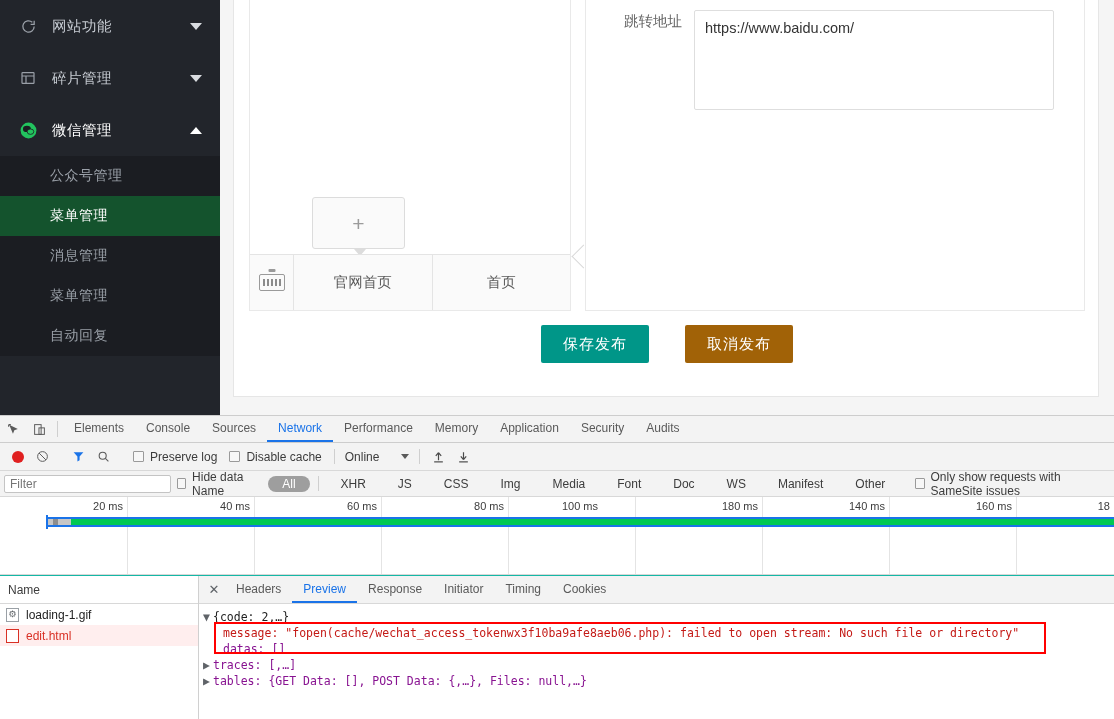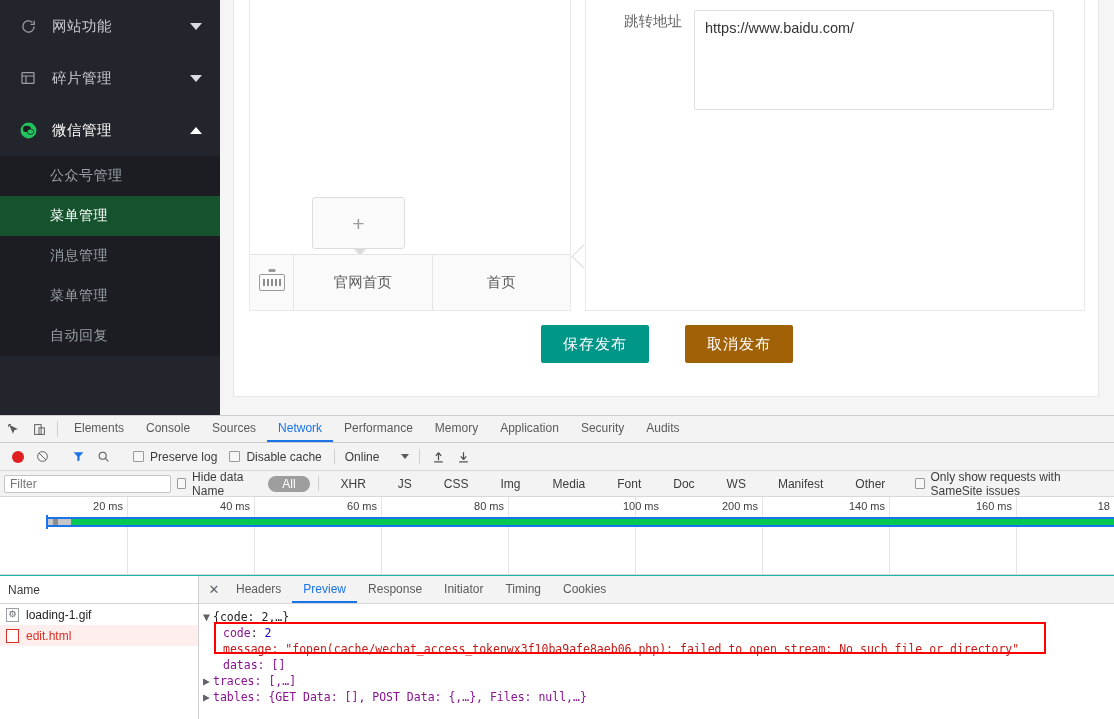--- a/index.html
+++ b/index.html
@@ -491,22 +491,22 @@
     <div class="ruler-div" style="left:381px"></div>
     <div class="ruler-div" style="left:508px"></div>
     <div class="ruler-div" style="left:635px"></div>
     <div class="ruler-div" style="left:762px"></div>
     <div class="ruler-div" style="left:889px"></div>
     <div class="ruler-div" style="left:1016px"></div>
     <div class="ruler-lbl" style="left:127px">20 ms</div>
     <div class="ruler-lbl" style="left:254px">40 ms</div>
     <div class="ruler-lbl" style="left:381px">60 ms</div>
     <div class="ruler-lbl" style="left:508px">80 ms</div>
-    <div class="ruler-lbl" style="left:663px">100 ms</div>
-    <div class="ruler-lbl" style="left:762px">200 ms</div>
+    <div class="ruler-lbl" style="left:602px">100 ms</div>
+    <div class="ruler-lbl" style="left:762px">180 ms</div>
     <div class="ruler-lbl" style="left:889px">140 ms</div>
     <div class="ruler-lbl" style="left:1016px">160 ms</div>
     <div class="ruler-lbl" style="left:1114px">18</div>
     <div id="ov-leftcap"></div>
     <div id="ov-band">
       <span class="grey-seg"></span>
         <span class="grey-seg2"></span>
     </div>
   </div>
 
@@ -532,21 +532,20 @@
         <div class="d-tab">Headers</div>
         <div class="d-tab active">Preview</div>
         <div class="d-tab">Response</div>
         <div class="d-tab">Initiator</div>
         <div class="d-tab">Timing</div>
         <div class="d-tab">Cookies</div>
       </div>
 
       <div id="json-view">
         <div class="jline"><span class="arw">▼</span><span>{code: 2,…}</span></div>
-        <div class="jline" style="padding-left:20px"><span class="jkey">code</span><span class="jpun">: </span><span class="jnum">2</span></div>
         <div class="jline" style="padding-left:20px"><span class="jstr">message: "fopen(cache/wechat_access_tokenwx3f10ba9afe8aeb06.php): failed to open stream: No such file or directory"</span></div>
         <div class="jline" style="padding-left:20px"><span class="jkey">datas: []</span></div>
         <div class="jline"><span class="arw">▶</span><span class="jkey">traces: [,…]</span></div>
         <div class="jline"><span class="arw">▶</span><span class="jkey">tables: {GET Data: [], POST Data: {,…}, Files: null,…}</span></div>
         <div id="err-box"></div>
       </div>
     </div>
   </div>
 </div>
 

